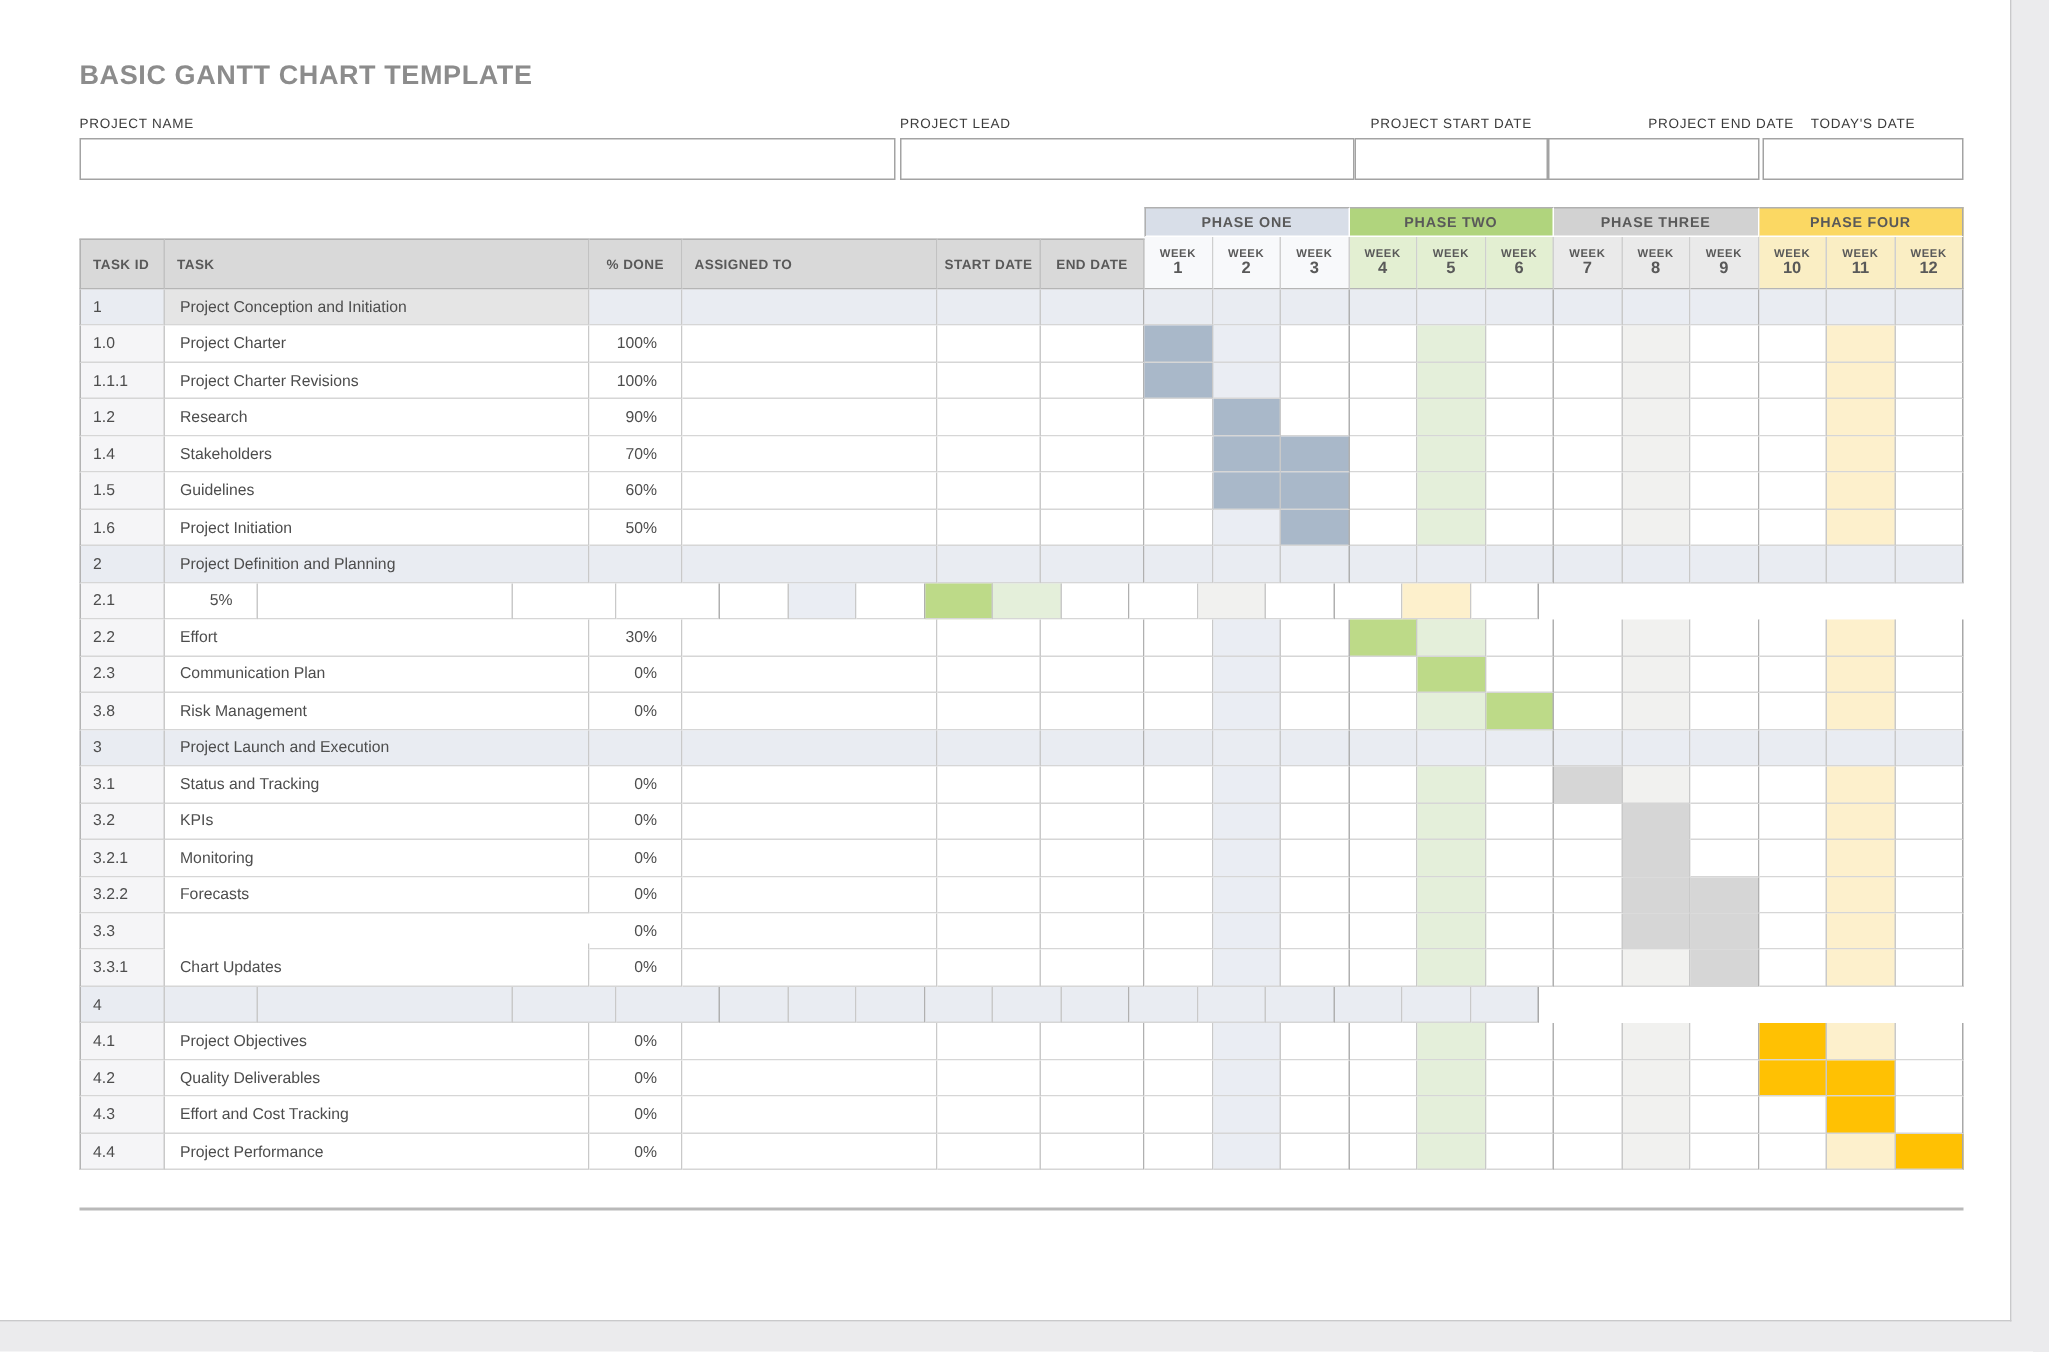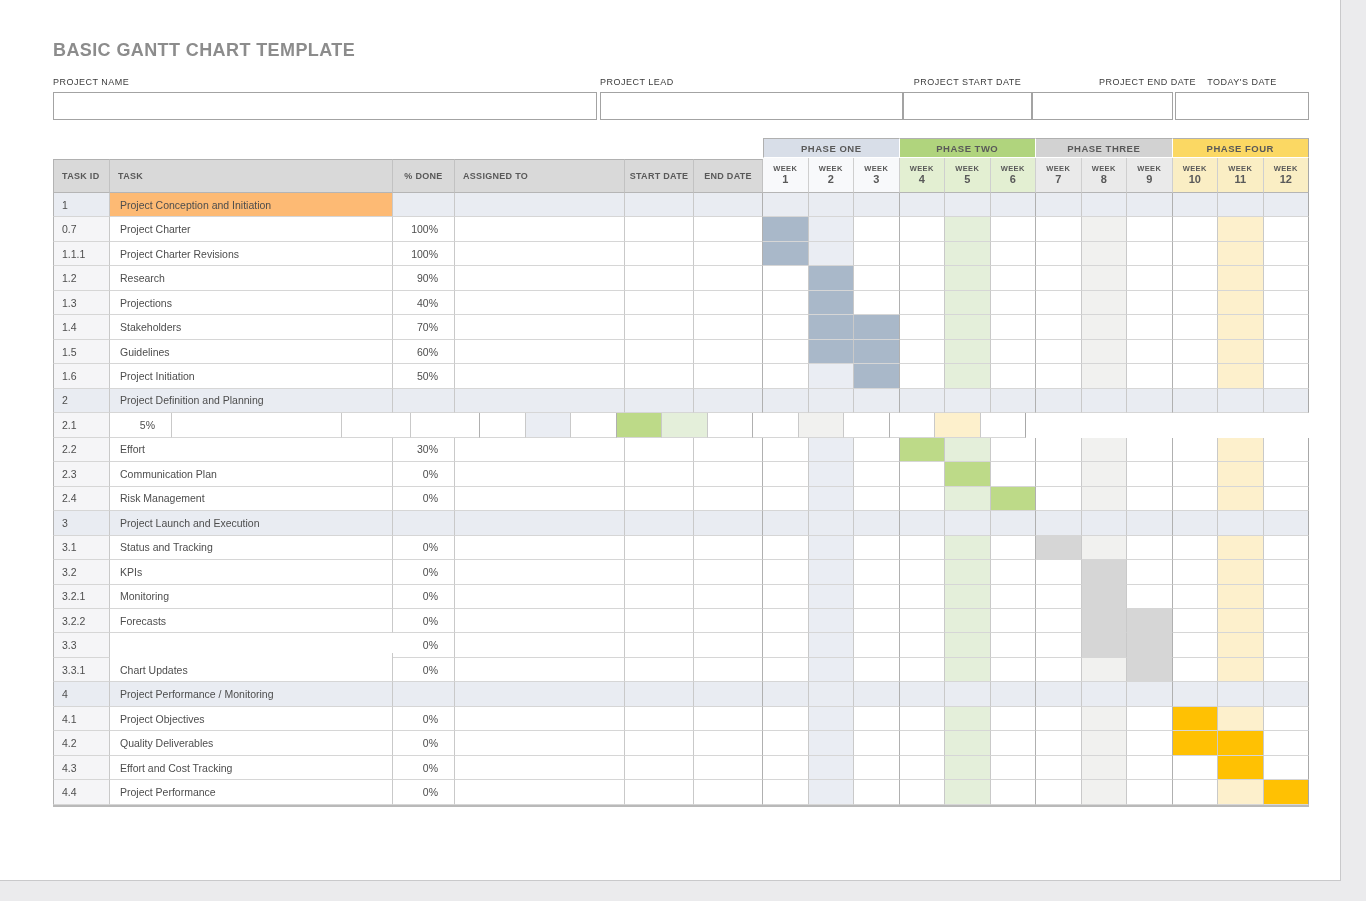--- a/index.html
+++ b/index.html
@@ -165,40 +165,40 @@
         <div class="hdr-cell" style="width: 57px;">TASK ID</div>
         <div class="hdr-cell" style="width: 283px;">TASK</div>
         <div class="hdr-cell hdr-center" style="width: 62px;">% DONE</div>
         <div class="hdr-cell" style="width: 170px;">ASSIGNED TO</div>
         <div class="hdr-cell hdr-center" style="width: 69px;">START DATE</div>
         <div class="hdr-cell hdr-center" style="width: 69px;">END DATE</div>
       </div>
     <div class="body-rows" id="body-rows">
         <div class="row">
           <div class="cell cell-task-id" style="width: 57px; background: rgb(233, 236, 242);">1</div>
-          <div class="cell cell-task" style="width: 283px; background: #fdba74;">Project Conception and Initiation</div>
+          <div class="cell cell-task" style="width: 283px; background: #e5e5e5;">Project Conception and Initiation</div>
           <div class="cell cell-done" style="width: 62px; background: rgb(233, 236, 242);"></div>
           <div class="cell cell-assigned" style="width: 170px; background: rgb(233, 236, 242);"></div>
           <div class="cell cell-start" style="width: 69px; background: rgb(233, 236, 242);"></div>
           <div class="cell cell-end date-col-end" style="width: 69px; background: rgb(233, 236, 242);"></div>
           <div class="cell gantt-cell" style="width: 45.5px; background: rgb(233, 236, 242);"></div>
           <div class="cell gantt-cell" style="width: 45.5px; background: rgb(233, 236, 242);"></div>
           <div class="cell gantt-cell phase-end" style="width: 45.5px; background: rgb(233, 236, 242);"></div>
           <div class="cell gantt-cell" style="width: 45.5px; background: rgb(233, 236, 242);"></div>
           <div class="cell gantt-cell" style="width: 45.5px; background: rgb(233, 236, 242);"></div>
           <div class="cell gantt-cell phase-end" style="width: 45.5px; background: rgb(233, 236, 242);"></div>
           <div class="cell gantt-cell" style="width: 45.5px; background: rgb(233, 236, 242);"></div>
           <div class="cell gantt-cell" style="width: 45.5px; background: rgb(233, 236, 242);"></div>
           <div class="cell gantt-cell phase-end" style="width: 45.5px; background: rgb(233, 236, 242);"></div>
           <div class="cell gantt-cell" style="width: 45.5px; background: rgb(233, 236, 242);"></div>
           <div class="cell gantt-cell" style="width: 45.5px; background: rgb(233, 236, 242);"></div>
           <div class="cell gantt-cell phase-end table-end" style="width: 45.5px; background: rgb(233, 236, 242);"></div>
         </div>
         <div class="row">
-          <div class="cell cell-task-id" style="width: 57px;">0.7</div>
+          <div class="cell cell-task-id" style="width: 57px;">1.0</div>
           <div class="cell cell-task" style="width: 283px;">Project Charter</div>
           <div class="cell cell-done" style="width: 62px;">100%</div>
           <div class="cell cell-assigned" style="width: 170px;"></div>
           <div class="cell cell-start" style="width: 69px;"></div>
           <div class="cell cell-end date-col-end" style="width: 69px;"></div>
           <div class="cell gantt-cell" style="width: 45.5px; background: rgb(169, 184, 201);"></div>
           <div class="cell gantt-cell" style="width: 45.5px; background: rgb(234, 237, 243);"></div>
           <div class="cell gantt-cell phase-end" style="width: 45.5px;"></div>
           <div class="cell gantt-cell" style="width: 45.5px;"></div>
           <div class="cell gantt-cell" style="width: 45.5px; background: rgb(228, 239, 218);"></div>
@@ -227,40 +227,20 @@
           <div class="cell gantt-cell" style="width: 45.5px; background: rgb(241, 241, 239);"></div>
           <div class="cell gantt-cell phase-end" style="width: 45.5px;"></div>
           <div class="cell gantt-cell" style="width: 45.5px;"></div>
           <div class="cell gantt-cell" style="width: 45.5px; background: rgb(253, 240, 204);"></div>
           <div class="cell gantt-cell phase-end table-end" style="width: 45.5px;"></div>
         </div>
         <div class="row">
           <div class="cell cell-task-id" style="width: 57px;">1.2</div>
           <div class="cell cell-task" style="width: 283px;">Research</div>
           <div class="cell cell-done" style="width: 62px;">90%</div>
-          <div class="cell cell-assigned" style="width: 170px;"></div>
-          <div class="cell cell-start" style="width: 69px;"></div>
-          <div class="cell cell-end date-col-end" style="width: 69px;"></div>
-          <div class="cell gantt-cell" style="width: 45.5px;"></div>
-          <div class="cell gantt-cell" style="width: 45.5px; background: rgb(169, 184, 201);"></div>
-          <div class="cell gantt-cell phase-end" style="width: 45.5px;"></div>
-          <div class="cell gantt-cell" style="width: 45.5px;"></div>
-          <div class="cell gantt-cell" style="width: 45.5px; background: rgb(228, 239, 218);"></div>
-          <div class="cell gantt-cell phase-end" style="width: 45.5px;"></div>
-          <div class="cell gantt-cell" style="width: 45.5px;"></div>
-          <div class="cell gantt-cell" style="width: 45.5px; background: rgb(241, 241, 239);"></div>
-          <div class="cell gantt-cell phase-end" style="width: 45.5px;"></div>
-          <div class="cell gantt-cell" style="width: 45.5px;"></div>
-          <div class="cell gantt-cell" style="width: 45.5px; background: rgb(253, 240, 204);"></div>
-          <div class="cell gantt-cell phase-end table-end" style="width: 45.5px;"></div>
-        </div>
-        <div class="row">
-          <div class="cell cell-task-id" style="width: 57px;">1.3</div>
-          <div class="cell cell-task" style="width: 283px;">Projections</div>
-          <div class="cell cell-done" style="width: 62px;">40%</div>
           <div class="cell cell-assigned" style="width: 170px;"></div>
           <div class="cell cell-start" style="width: 69px;"></div>
           <div class="cell cell-end date-col-end" style="width: 69px;"></div>
           <div class="cell gantt-cell" style="width: 45.5px;"></div>
           <div class="cell gantt-cell" style="width: 45.5px; background: rgb(169, 184, 201);"></div>
           <div class="cell gantt-cell phase-end" style="width: 45.5px;"></div>
           <div class="cell gantt-cell" style="width: 45.5px;"></div>
           <div class="cell gantt-cell" style="width: 45.5px; background: rgb(228, 239, 218);"></div>
           <div class="cell gantt-cell phase-end" style="width: 45.5px;"></div>
           <div class="cell gantt-cell" style="width: 45.5px;"></div>
@@ -403,21 +383,21 @@
           <div class="cell gantt-cell" style="width: 45.5px; background: rgb(189, 218, 136);"></div>
           <div class="cell gantt-cell phase-end" style="width: 45.5px;"></div>
           <div class="cell gantt-cell" style="width: 45.5px;"></div>
           <div class="cell gantt-cell" style="width: 45.5px; background: rgb(241, 241, 239);"></div>
           <div class="cell gantt-cell phase-end" style="width: 45.5px;"></div>
           <div class="cell gantt-cell" style="width: 45.5px;"></div>
           <div class="cell gantt-cell" style="width: 45.5px; background: rgb(253, 240, 204);"></div>
           <div class="cell gantt-cell phase-end table-end" style="width: 45.5px;"></div>
         </div>
         <div class="row">
-          <div class="cell cell-task-id" style="width: 57px;">2.4</div>
+          <div class="cell cell-task-id" style="width: 57px;">3.8</div>
           <div class="cell cell-task" style="width: 283px;">Risk Management</div>
           <div class="cell cell-done" style="width: 62px;">0%</div>
           <div class="cell cell-assigned" style="width: 170px;"></div>
           <div class="cell cell-start" style="width: 69px;"></div>
           <div class="cell cell-end date-col-end" style="width: 69px;"></div>
           <div class="cell gantt-cell" style="width: 45.5px;"></div>
           <div class="cell gantt-cell" style="width: 45.5px; background: rgb(234, 237, 243);"></div>
           <div class="cell gantt-cell phase-end" style="width: 45.5px;"></div>
           <div class="cell gantt-cell" style="width: 45.5px;"></div>
           <div class="cell gantt-cell" style="width: 45.5px; background: rgb(228, 239, 218);"></div>
@@ -564,21 +544,20 @@
           <div class="cell gantt-cell phase-end" style="width: 45.5px;"></div>
           <div class="cell gantt-cell" style="width: 45.5px;"></div>
           <div class="cell gantt-cell" style="width: 45.5px; background: rgb(241, 241, 239);"></div>
           <div class="cell gantt-cell phase-end" style="width: 45.5px; background: rgb(214, 214, 214);"></div>
           <div class="cell gantt-cell" style="width: 45.5px;"></div>
           <div class="cell gantt-cell" style="width: 45.5px; background: rgb(253, 240, 204);"></div>
           <div class="cell gantt-cell phase-end table-end" style="width: 45.5px;"></div>
         </div>
         <div class="row">
           <div class="cell cell-task-id" style="width: 57px; background: rgb(233, 236, 242);">4</div>
-          <div class="cell cell-task" style="width: 283px; background: rgb(233, 236, 242);">Project Performance / Monitoring</div>
           <div class="cell cell-done" style="width: 62px; background: rgb(233, 236, 242);"></div>
           <div class="cell cell-assigned" style="width: 170px; background: rgb(233, 236, 242);"></div>
           <div class="cell cell-start" style="width: 69px; background: rgb(233, 236, 242);"></div>
           <div class="cell cell-end date-col-end" style="width: 69px; background: rgb(233, 236, 242);"></div>
           <div class="cell gantt-cell" style="width: 45.5px; background: rgb(233, 236, 242);"></div>
           <div class="cell gantt-cell" style="width: 45.5px; background: rgb(233, 236, 242);"></div>
           <div class="cell gantt-cell phase-end" style="width: 45.5px; background: rgb(233, 236, 242);"></div>
           <div class="cell gantt-cell" style="width: 45.5px; background: rgb(233, 236, 242);"></div>
           <div class="cell gantt-cell" style="width: 45.5px; background: rgb(233, 236, 242);"></div>
           <div class="cell gantt-cell phase-end" style="width: 45.5px; background: rgb(233, 236, 242);"></div>

